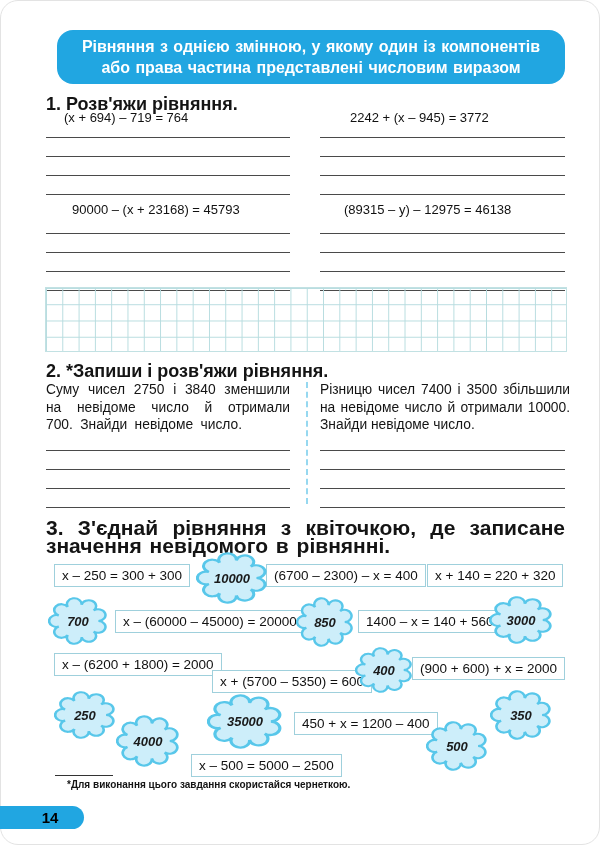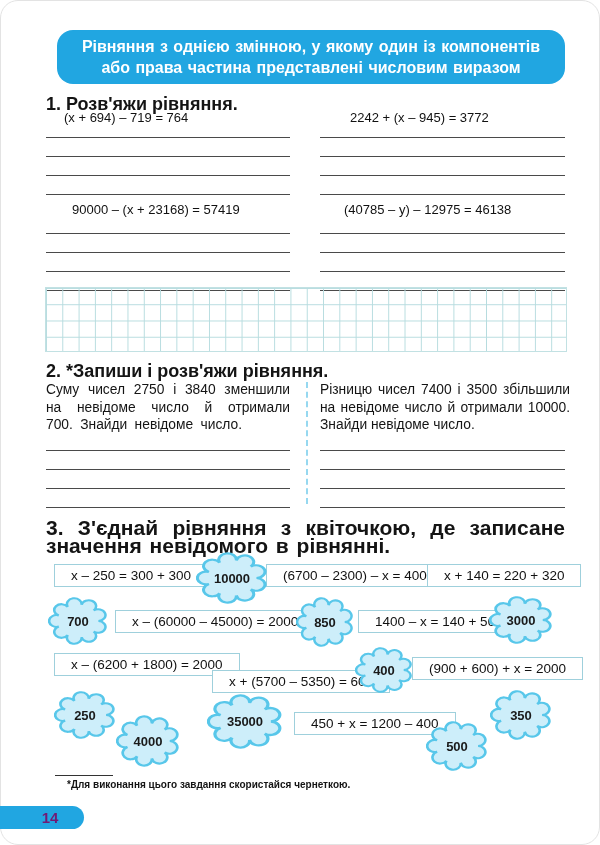--- a/index.html
+++ b/index.html
@@ -28,34 +28,34 @@
     background-size:16.3px 16.25px;
     border:1px solid #c2e1e3;box-sizing:border-box;
   }
   .problem{font-size:13.8px;line-height:17.6px;text-align:justify;color:#141414;}
   .t2divider{position:absolute;left:306px;top:382px;height:122px;border-left:2px dashed #96d8f0;}
   .task3-title{position:absolute;left:46px;top:519px;width:519px;font-weight:bold;
     font-size:21px;line-height:18px;text-align:justify;word-spacing:2px;}
   .canvas{position:absolute;left:0;top:556px;width:600px;height:232px;}
   .eqbox{
     position:absolute;border:1.5px solid #9fd0dc;background:#ffffff;
-    padding:2px 16px;font-size:13.5px;line-height:17px;white-space:nowrap;color:#111;
+    padding:2px 7px;font-size:13.5px;line-height:17px;white-space:nowrap;color:#111;
   }
   .flower{position:absolute;}
   .flower svg{position:absolute;inset:0;width:100%;height:100%;}
   .flower use{fill:#cdeefa;stroke:#58c7ea;stroke-width:4;}
   .flower span{
     position:absolute;inset:0;display:flex;align-items:center;justify-content:center;
-    font-size:13px;font-weight:bold;color:#1a1a1a;
+    font-size:13px;font-weight:bold;color:#1a1a1a;font-style:italic;
   }
   .footnote-rule{position:absolute;left:55px;top:775px;width:58px;border-top:1.6px solid #333;}
   .footnote{position:absolute;left:67px;top:779px;font-weight:bold;font-size:10px;white-space:nowrap;}
   .page-tab{
     position:absolute;left:0;top:806px;width:84px;height:23px;background:#21a6e1;
-    border-radius:0 12px 12px 0;color:#701a75;font-weight:bold;font-size:15px;
+    border-radius:0 12px 12px 0;color:#000000;font-weight:bold;font-size:15px;
     display:flex;align-items:center;justify-content:center;padding-left:16px;box-sizing:border-box;
   }
 </style>
 </head>
 <body>
 
 <svg width="0" height="0" style="position:absolute" aria-hidden="true">
   <defs>
     <path id="flower-shape-path" d="M92,60 A11.5,11.5 0 1 1 84.5,80.6 A11.5,11.5 0 1 1 65.6,91.5 A11.5,11.5 0 1 1 44,87.7 A11.5,11.5 0 1 1 29.9,70.9 A11.5,11.5 0 1 1 29.9,49.1 A11.5,11.5 0 1 1 44,32.3 A11.5,11.5 0 1 1 65.6,28.5 A11.5,11.5 0 1 1 84.5,39.4 A11.5,11.5 0 1 1 92,60 Z"></path>
   </defs>
@@ -70,38 +70,38 @@
 <div class="task-title" style="left:46px;top:94px;">1. Розв'яжи рівняння.</div>
 
 <div class="col" style="left:46px;top:110px;width:244px;">
   <div class="eq" style="padding-left:18px;">(х + 694) – 719 = 764</div>
   <div class="lines4">
     <div class="wline"></div>
     <div class="wline"></div>
     <div class="wline"></div>
     <div class="wline"></div>
   </div>
-  <div class="eq eq2" style="padding-left:26px;">90000 – (х + 23168) = 57419</div>
+  <div class="eq eq2" style="padding-left:26px;">90000 – (х + 23168) = 45793</div>
   <div class="lines4 later">
     <div class="wline"></div>
     <div class="wline"></div>
     <div class="wline"></div>
     <div class="wline"></div>
   </div>
 </div>
 
 <div class="col" style="left:320px;top:110px;width:245px;">
   <div class="eq" style="padding-left:30px;">2242 + (х – 945) = 3772</div>
   <div class="lines4">
     <div class="wline"></div>
     <div class="wline"></div>
     <div class="wline"></div>
     <div class="wline"></div>
   </div>
-  <div class="eq eq2" style="padding-left:24px;">(40785 – у) – 12975 = 46138</div>
+  <div class="eq eq2" style="padding-left:24px;">(89315 – у) – 12975 = 46138</div>
   <div class="lines4 later">
     <div class="wline"></div>
     <div class="wline"></div>
     <div class="wline"></div>
     <div class="wline"></div>
   </div>
 </div>
 
 <div class="grid-strip"></div>
 
@@ -135,20 +135,21 @@
 
   <div class="eqbox" style="left:54px;top:8px;">х – 250 = 300 + 300</div>
   <div class="eqbox" style="left:266px;top:8px;">(6700 – 2300) – х = 400</div>
   <div class="eqbox" style="left:427px;top:8px;">х + 140 = 220 + 320</div>
   <div class="eqbox" style="left:115px;top:54px;">х – (60000 – 45000) = 20000</div>
   <div class="eqbox" style="left:358px;top:54px;">1400 – х = 140 + 560</div>
   <div class="eqbox" style="left:54px;top:97px;">х – (6200 + 1800) = 2000</div>
   <div class="eqbox" style="left:212px;top:114px;">х + (5700 – 5350) = 600</div>
   <div class="eqbox" style="left:412px;top:101px;">(900 + 600) + х = 2000</div>
   <div class="eqbox" style="left:294px;top:156px;">450 + х = 1200 – 400</div>
+  <div class="eqbox" style="left:191px;top:198px;">х – 500 = 5000 – 2500</div>
 
   <div class="flower" style="left:196px;top:-4px;width:72px;height:52px;">
     <svg viewBox="13 13 94 94" preserveAspectRatio="none">
         <use href="#flower-shape-path"></use>
       </svg>
     <span>10000</span>
   </div>
   <div class="flower" style="left:48px;top:41px;width:60px;height:48px;">
     <svg viewBox="13 13 94 94" preserveAspectRatio="none">
         <use href="#flower-shape-path"></use>

